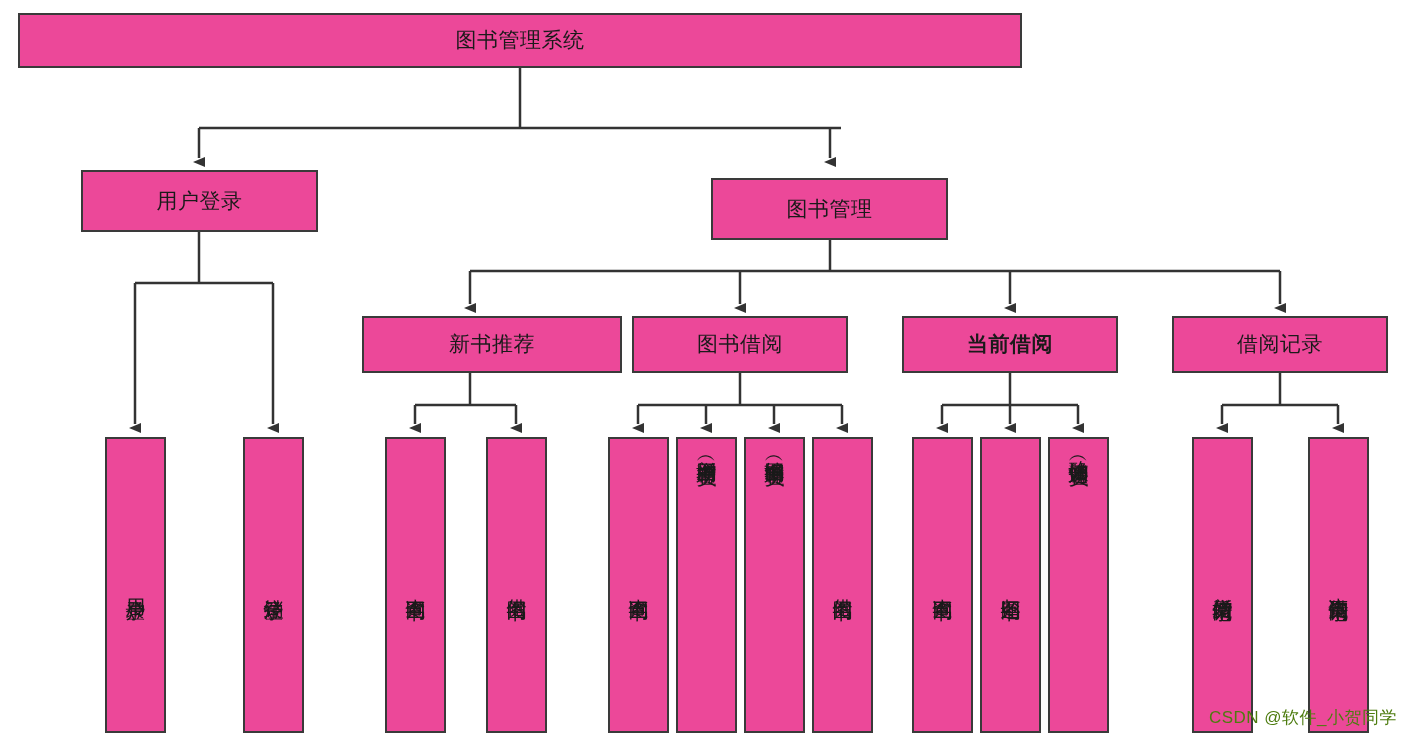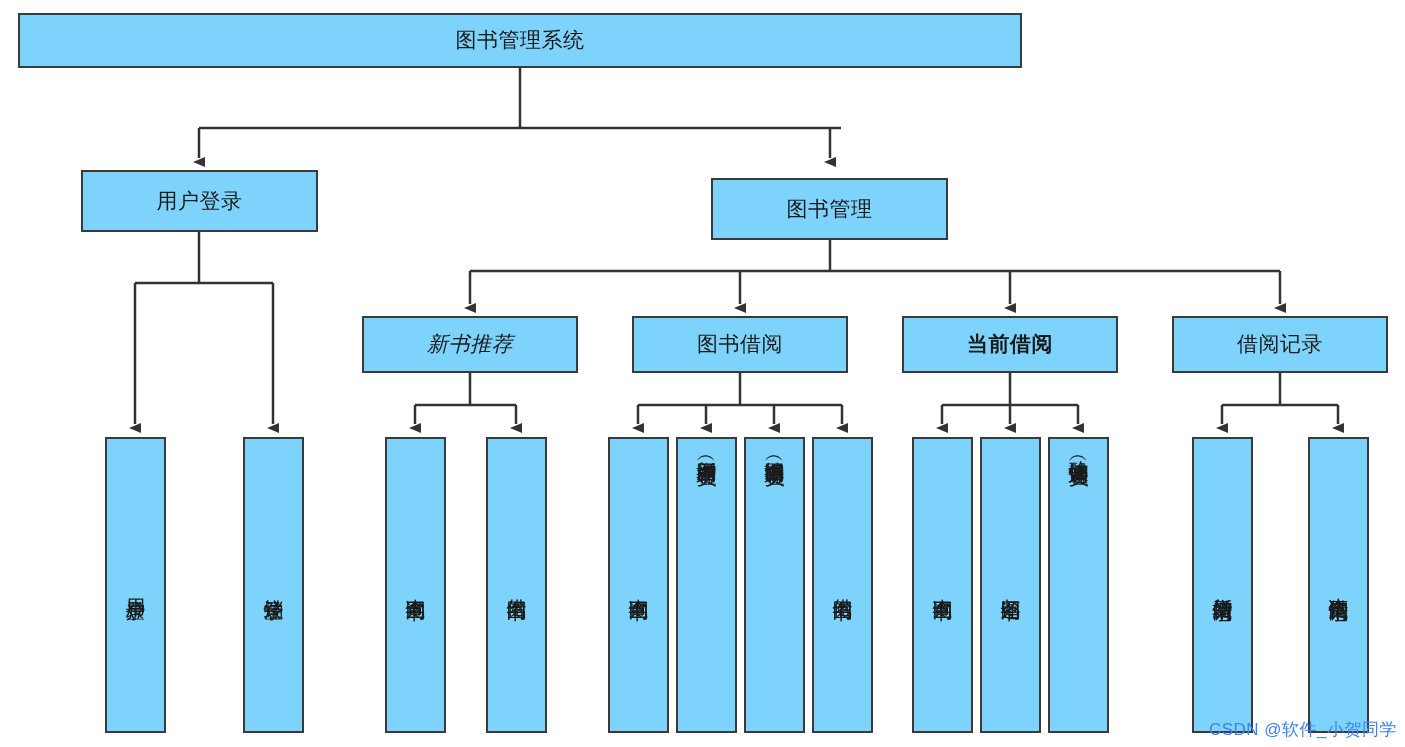--- a/index.html
+++ b/index.html
@@ -22,21 +22,21 @@
     position: absolute;
     left: 0;
     top: 0;
     width: 1405px;
     height: 747px;
     pointer-events: none;
   }
   .node {
     position: absolute;
     box-sizing: border-box;
-    background: #7dd3fc;
+    background: #ec4899;
     border: 2px solid #3a3a3a;
     display: flex;
     align-items: center;
     justify-content: center;
     z-index: 2;
   }
   .node-label {
     font-size: 21px;
     line-height: 1.15;
     color: #1a1a1a;
@@ -57,23 +57,23 @@
     white-space: normal;
     max-height: 100%;
   }
   .node.leaf.center-v {
     align-items: center;
     padding-top: 0;
   }
   #watermark {
     position: absolute;
     right: 8px;
-    bottom: 6px;
+    bottom: 18px;
     font-size: 17px;
-    color: #3b82f6;
+    color: #4d7c0f;
     z-index: 5;
     white-space: nowrap;
     letter-spacing: 0.5px;
   }
 </style>
 </head>
 <body>
 
 <div id="diagram-root">
 
@@ -131,21 +131,21 @@
     <span class="node-label">图书管理系统</span>
   </div>
 
   <div class="node" style="left:81px; top:170px; width:237px; height:62px;">
     <span class="node-label">用户登录</span>
   </div>
   <div class="node" style="left:711px; top:178px; width:237px; height:62px;">
     <span class="node-label">图书管理</span>
   </div>
 
-  <div class="node" style="left:362px; top:316px; width:216px; height:57px;font-style:italic;">
+  <div class="node" style="left:362px; top:316px; width:260px; height:57px;">
     <span class="node-label">新书推荐</span>
   </div>
   <div class="node" style="left:632px; top:316px; width:216px; height:57px;text-align:right;">
     <span class="node-label">图书借阅</span>
   </div>
   <div class="node" style="left:902px; top:316px; width:216px; height:57px;font-weight:bold;">
     <span class="node-label">当前借阅</span>
   </div>
   <div class="node" style="left:1172px; top:316px; width:216px; height:57px;">
     <span class="node-label">借阅记录</span>

